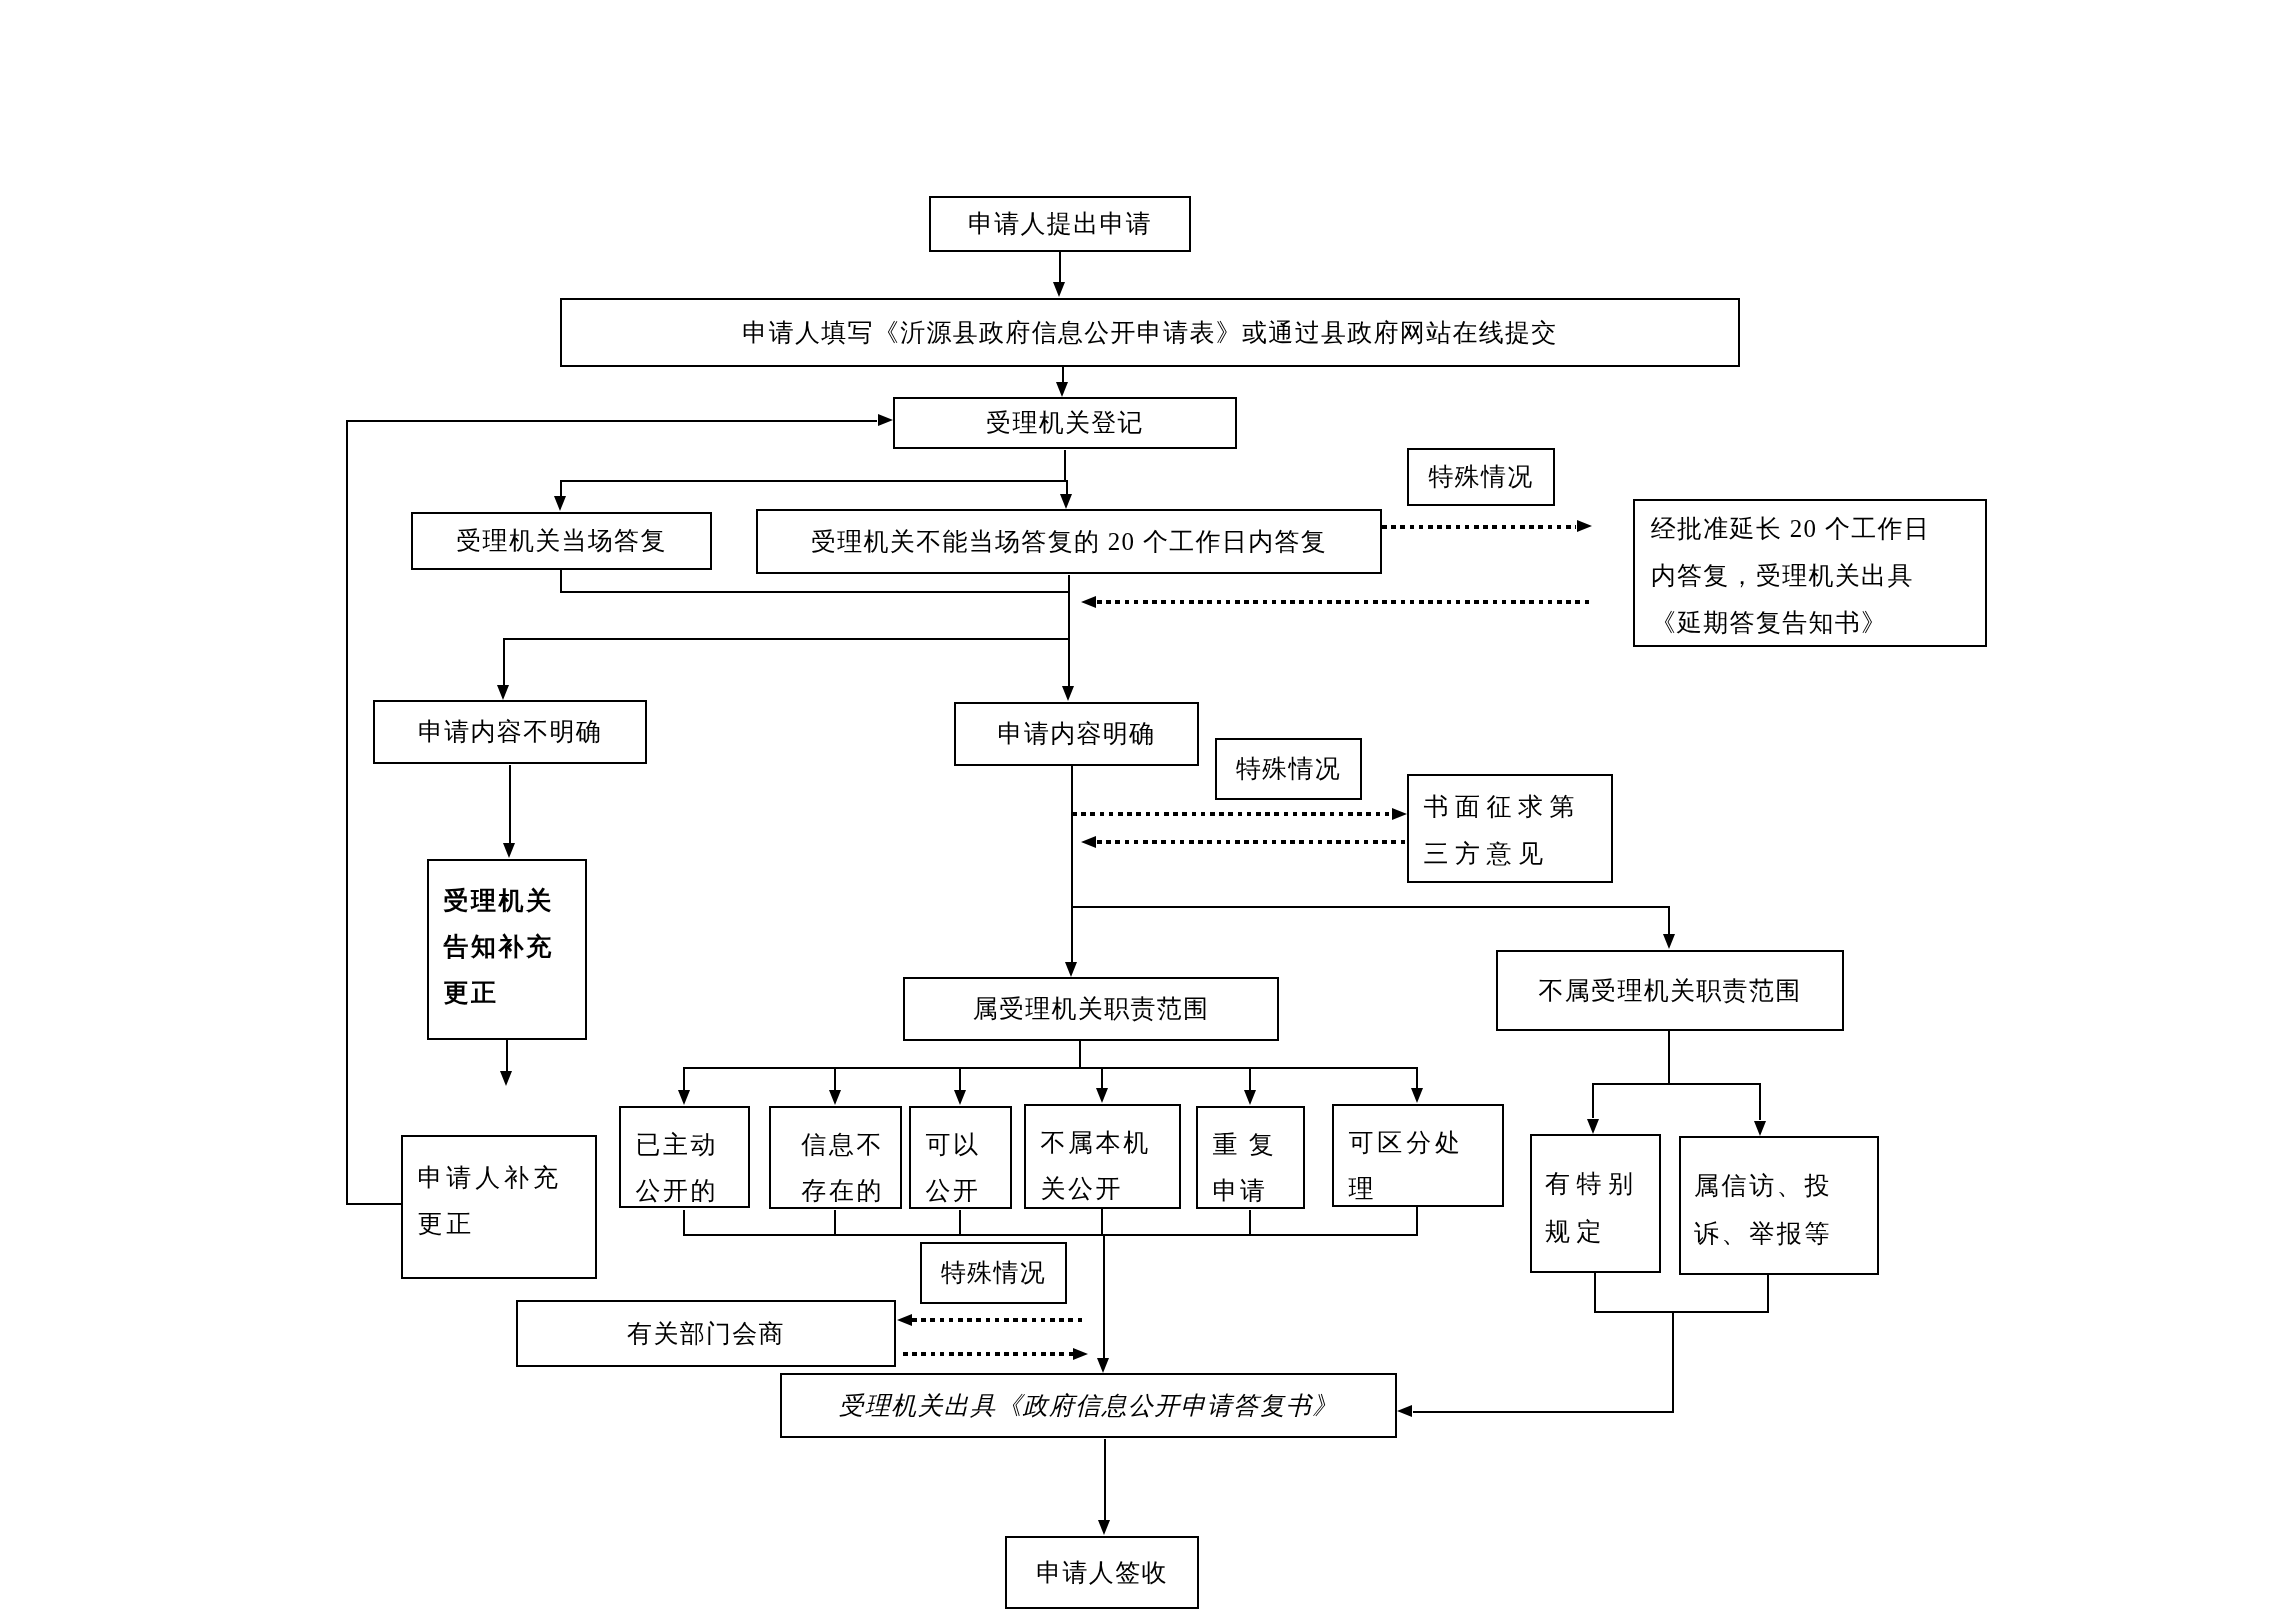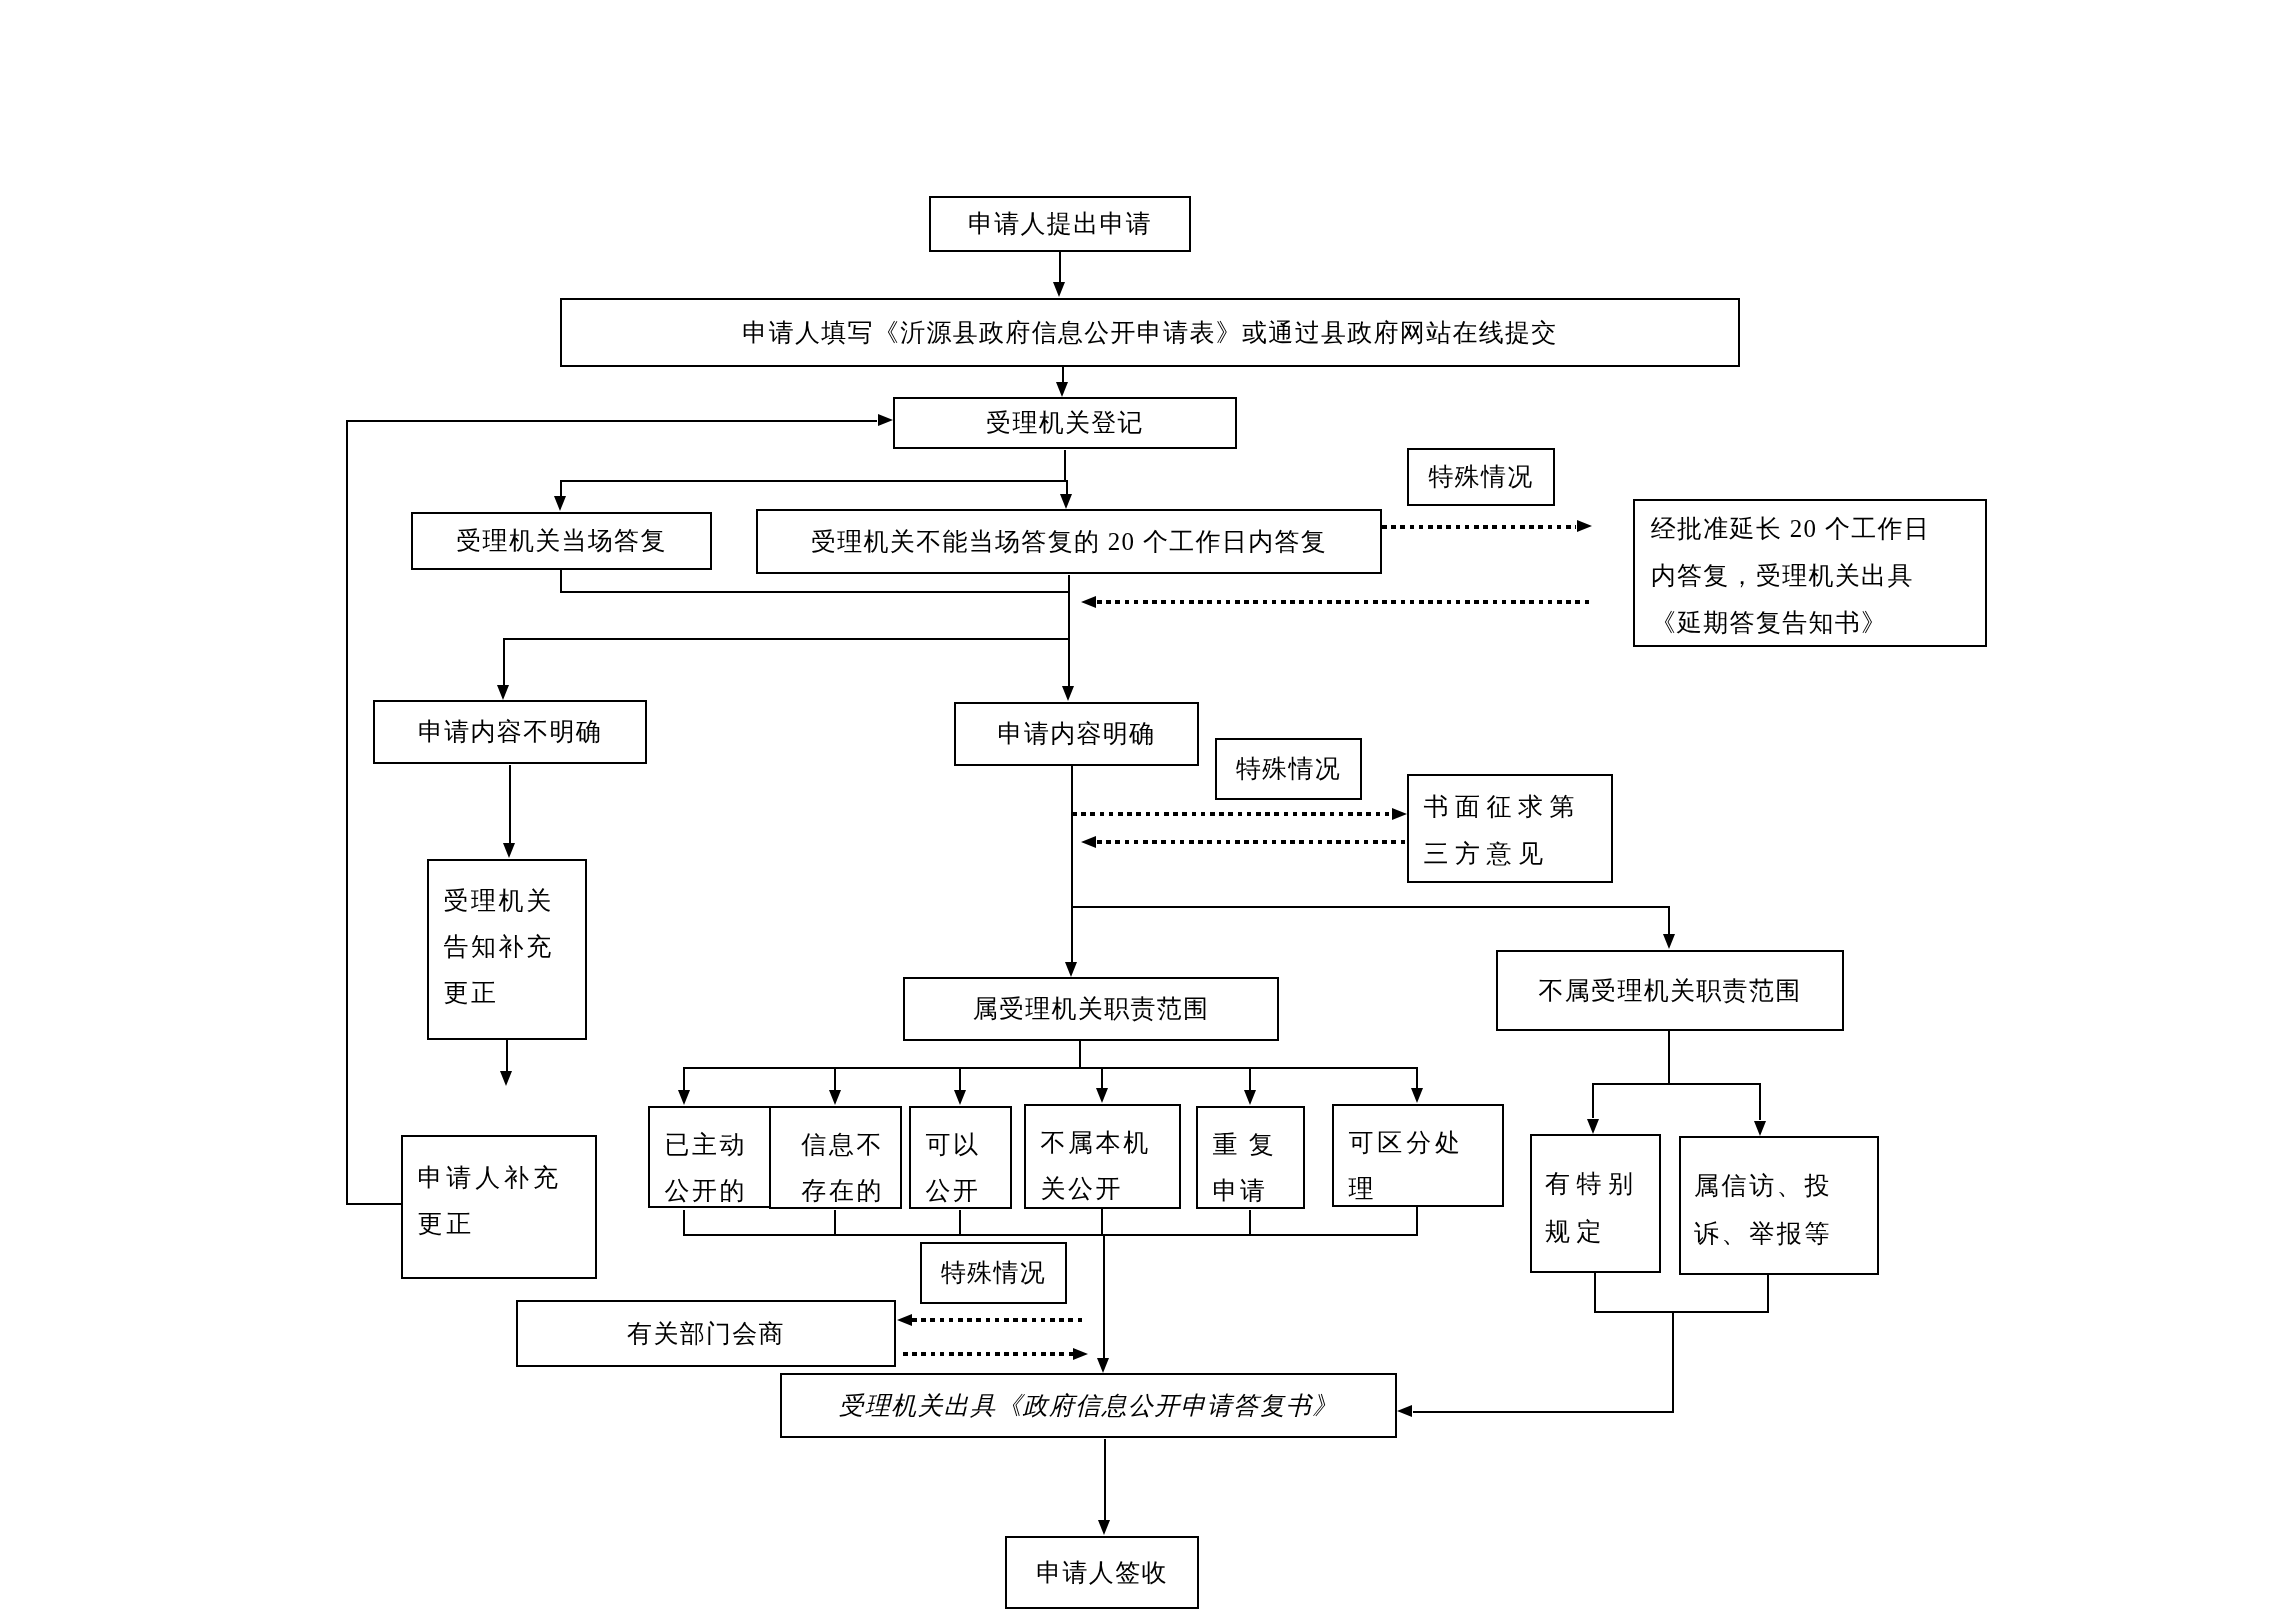--- a/index.html
+++ b/index.html
@@ -189,40 +189,40 @@
 
   <div class="nd sm" style="left:1215px;top:738px;width:147px;height:62px;">
     <span>特殊情况</span>
   </div>
 
   <div class="nd lt ls10" style="left:1407px;top:774px;width:206px;height:109px;padding:6.5px 0 0 14.4px;line-height:47px;">
     <span>书面征求第
 三方意见</span>
   </div>
 
-  <div class="nd lt ls4" style="left:427px;top:859px;width:160px;height:181px;padding:17px 0 0 14.4px;line-height:46px;">
+  <div class="nd lt ls4" style="left:427px;top:859px;width:160px;height:181px;padding:17px 0 0 14.4px;line-height:46px;font-weight:bold;">
     <span>受理机关
 告知补充
 更正</span>
   </div>
 
   <div class="nd lt ls6" style="left:401px;top:1087px;width:196px;height:144px;padding:18.3px 0 0 14.4px;line-height:46px;margin-top:48px;">
     <span>申请人补充
 更正</span>
   </div>
 
   <div class="nd" style="left:903px;top:977px;width:376px;height:64px;">
     <span>属受理机关职责范围</span>
   </div>
 
   <div class="nd" style="left:1496px;top:950px;width:348px;height:81px;">
     <span>不属受理机关职责范围</span>
   </div>
 
-  <div class="nd lt ls4" style="left:648px;top:1106px;width:131px;height:102px;padding:14.4px 0 0 14.4px;line-height:46px;">
+  <div class="nd lt ls4" style="left:619px;top:1106px;width:131px;height:102px;padding:14.4px 0 0 14.4px;line-height:46px;">
     <span>已主动
 公开的</span>
   </div>
 
   <div class="nd lt ls4" style="left:769px;top:1106px;width:133px;height:103px;padding:14.4px 0 0 14.4px;line-height:46px;justify-content:center;">
     <span>信息不
 存在的</span>
   </div>
 
   <div class="nd lt ls4" style="left:909px;top:1106px;width:103px;height:103px;padding:14.4px 0 0 14.4px;line-height:46px;">

